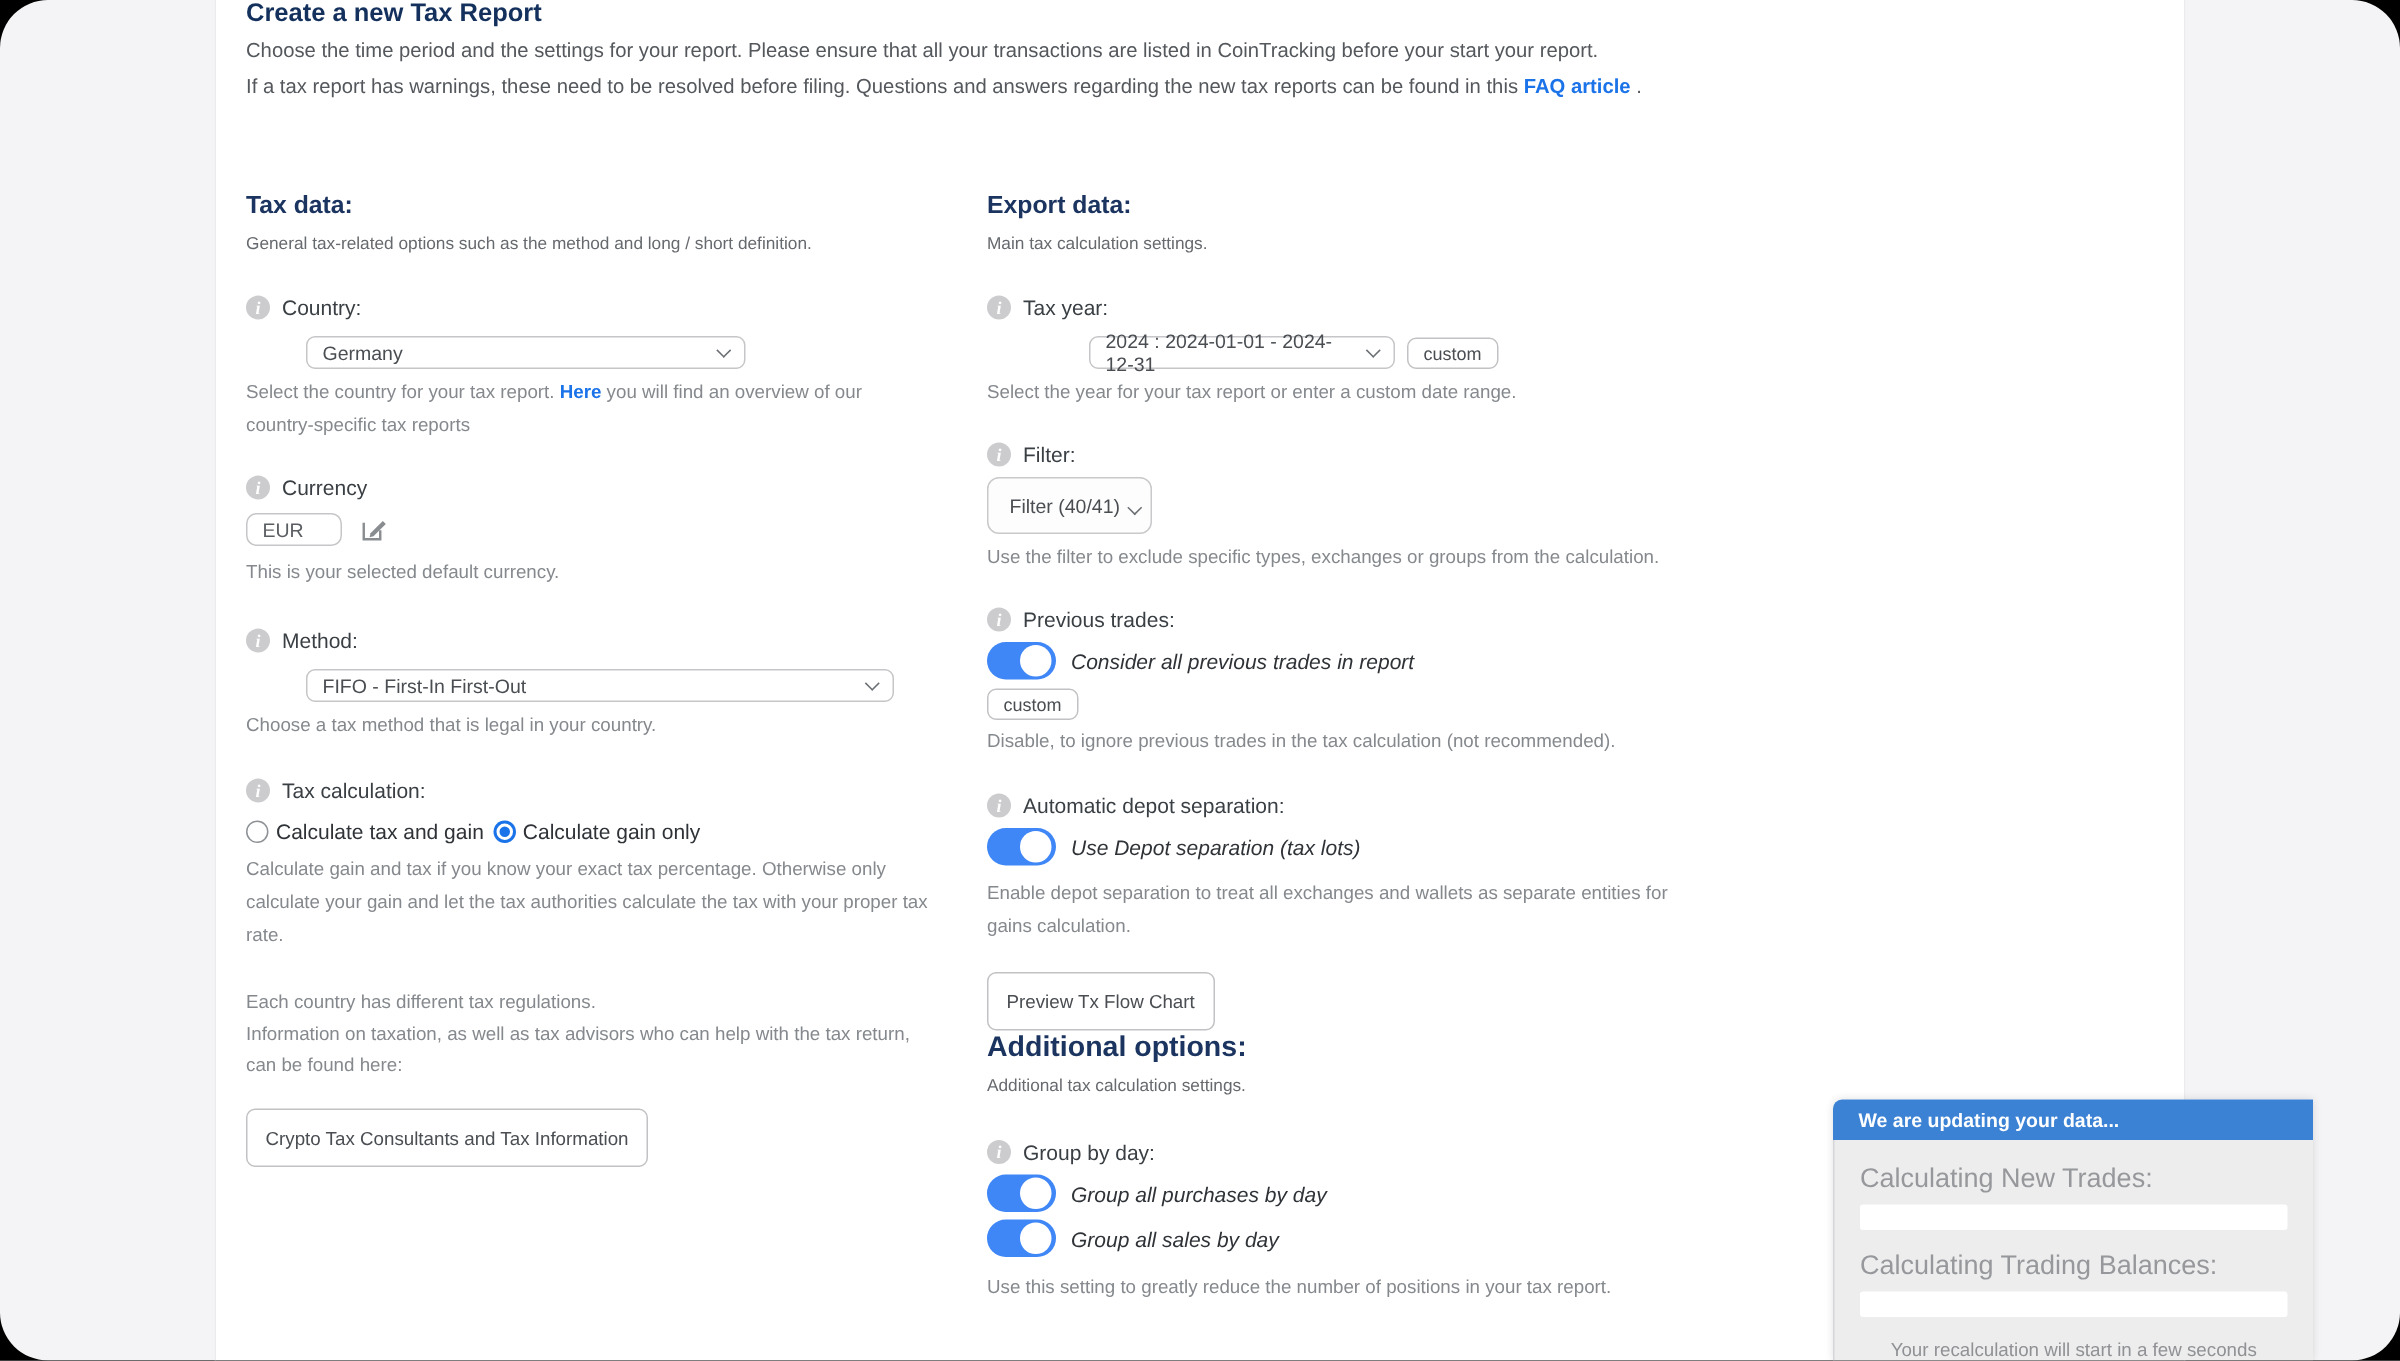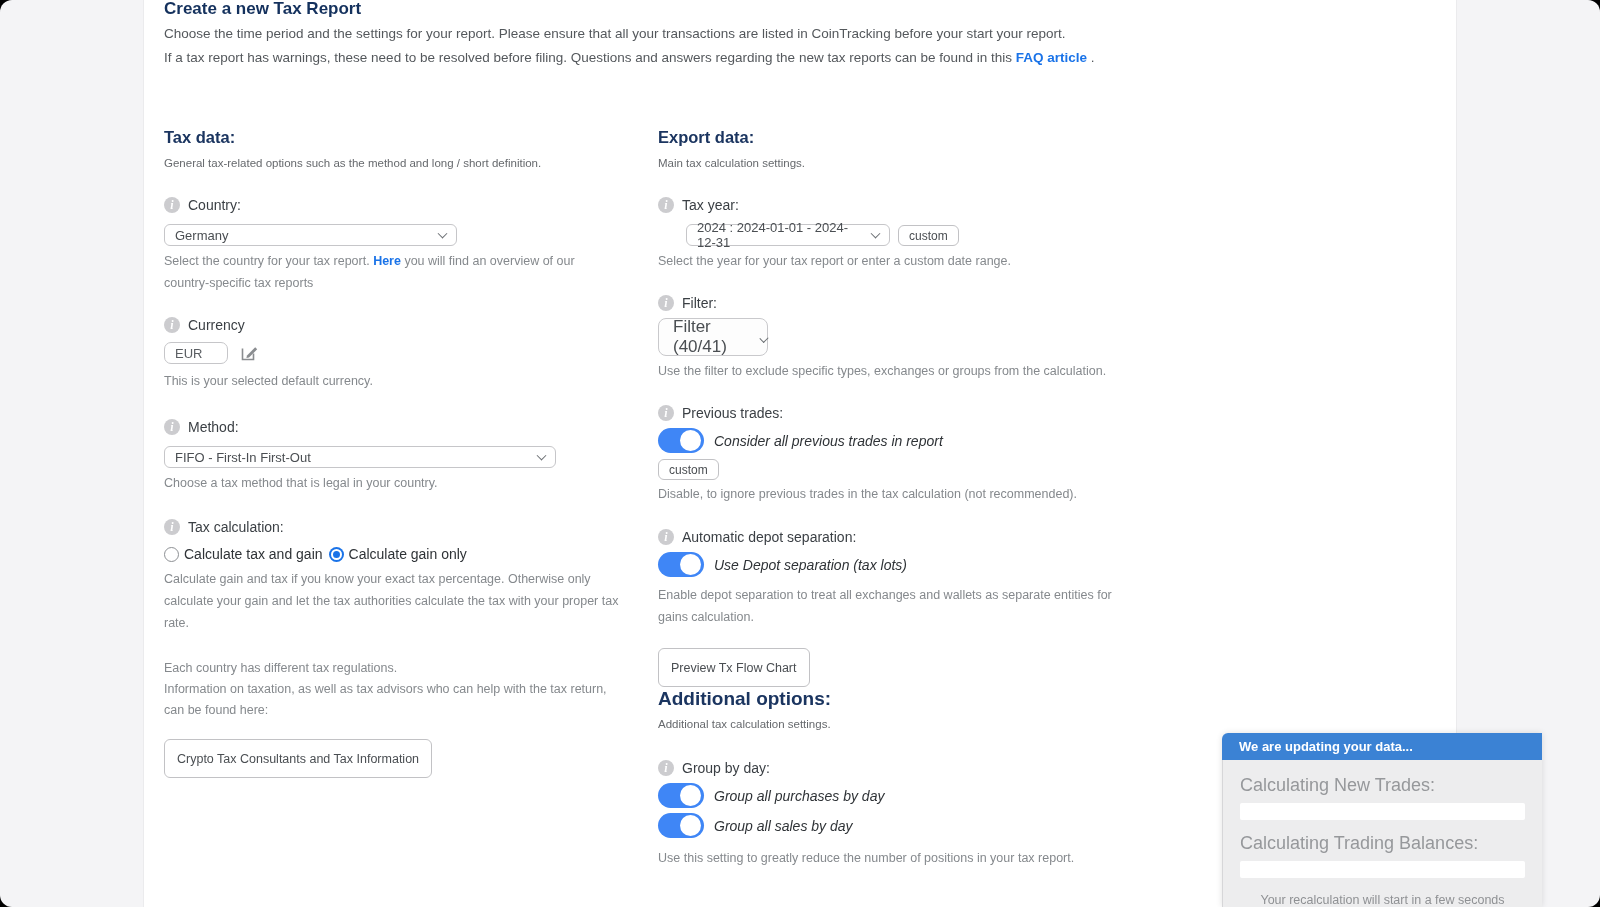--- a/index.html
+++ b/index.html
@@ -1,17 +1,17 @@
 <!DOCTYPE html>
 <html><head>
 <meta charset="utf-8">
 <style>
   html,body{margin:0;padding:0;background:#000;}
   *{box-sizing:border-box;font-family:"Liberation Sans","DejaVu Sans",sans-serif;}
-  .screen{position:relative;width:1600px;height:907px;background:#f4f4f6;border-radius:12px;overflow:hidden;}
+  .screen{position:relative;width:1600px;height:907px;background:#f4f4f6;border-radius:32px;overflow:hidden;}
   .panel{position:absolute;left:143px;top:0;width:1314px;height:100%;background:#fff;border-left:1px solid #ebebed;border-right:1px solid #ebebed;}
 
   
   .hdr{position:absolute;left:20px;top:-2px;width:1260px;}
   .hdr h1{margin:0;font-size:17px;font-weight:bold;color:#14315d;line-height:22px;}
   .hdr p{margin:4px 0 0;font-size:13.5px;color:#54585c;line-height:20px;}
   a.link{color:#1a73e8;text-decoration:none;}
   .hdr .faq{font-weight:bold;}
 
   
@@ -50,35 +50,35 @@
         border:2px solid #fff;border-radius:50%;}
 
   .toggle-row{display:flex;align-items:center;gap:10px;margin-top:6px;font-style:italic;}
   .toggle{width:46px;height:25px;border-radius:13px;background:#c8c8cb;position:relative;cursor:pointer;flex:0 0 46px;}
   .toggle.on{background:#3f86f6;}
   .toggle .knob{position:absolute;top:2px;left:2px;width:21px;height:21px;border-radius:50%;background:#fff;}
   .toggle.on .knob{left:auto;right:3px;}
   .toggle-label{font-size:14px;color:#2f3337;}
 
   .filter-box{position:relative;width:110px;height:38px;border:1px solid #c9c9cc;border-radius:8px;background:#fdfdfd;
-        display:flex;align-items:center;padding-left:14px;font-size:17px;color:#4a4e52;cursor:pointer;margin-top:6px;}
+        display:flex;align-items:center;padding-left:14px;font-size:13px;color:#4a4e52;cursor:pointer;margin-top:6px;}
   .filter-box .chev{position:static;transform:rotate(45deg);margin:2px 0 0 6px;}
 
   
   .update{position:absolute;left:1222px;top:733px;width:320px;height:174px;border-radius:6px 0 0 0;
           box-shadow:0 0 6px rgba(0,0,0,.12);}
   .update-hd{height:27px;background:#3b82d4;border-radius:6px 0 0 0;display:flex;align-items:center;
           padding-left:17px;color:#fff;font-size:13px;font-weight:bold;}
   .update-bd{background:#ededee;border-left:1px solid #d6d6d8;padding:10px 17px 0;height:147px;}
   .u-lbl{font-size:18px;color:#96989b;margin-top:5px;}
   .u-bar{height:17px;background:#fff;border-radius:2px;margin-top:7px;}
   .u-foot{margin-top:15px;text-align:center;font-size:12.5px;color:#8f9194;}
 
   .mt26{margin-top:26px;} .mt22{margin-top:22px;} .mt24{margin-top:24px;} .mt23{margin-top:23px;} .mt28{margin-top:28px;}
-  .mt10{margin-top:10px;} .mt6{margin-top:6px;} .mt8{margin-top:8px;} .mt18{margin-top:18px;} .mt20{margin-top:20px;} .mt5{margin-top:5px;}
+  .mt10{margin-top:10px;margin-left:40px;} .mt6{margin-top:6px;} .mt8{margin-top:8px;} .mt18{margin-top:18px;} .mt20{margin-top:20px;} .mt5{margin-top:5px;}
   .para{font-size:12.5px;color:#85898d;line-height:21px;margin:24px 0 0;}
   .row{display:flex;align-items:flex-end;gap:8px;padding-left:28px;}
 </style>
 </head>
 <body>
 
 <div class="screen">
   <div class="panel">
 
     <div class="hdr">

